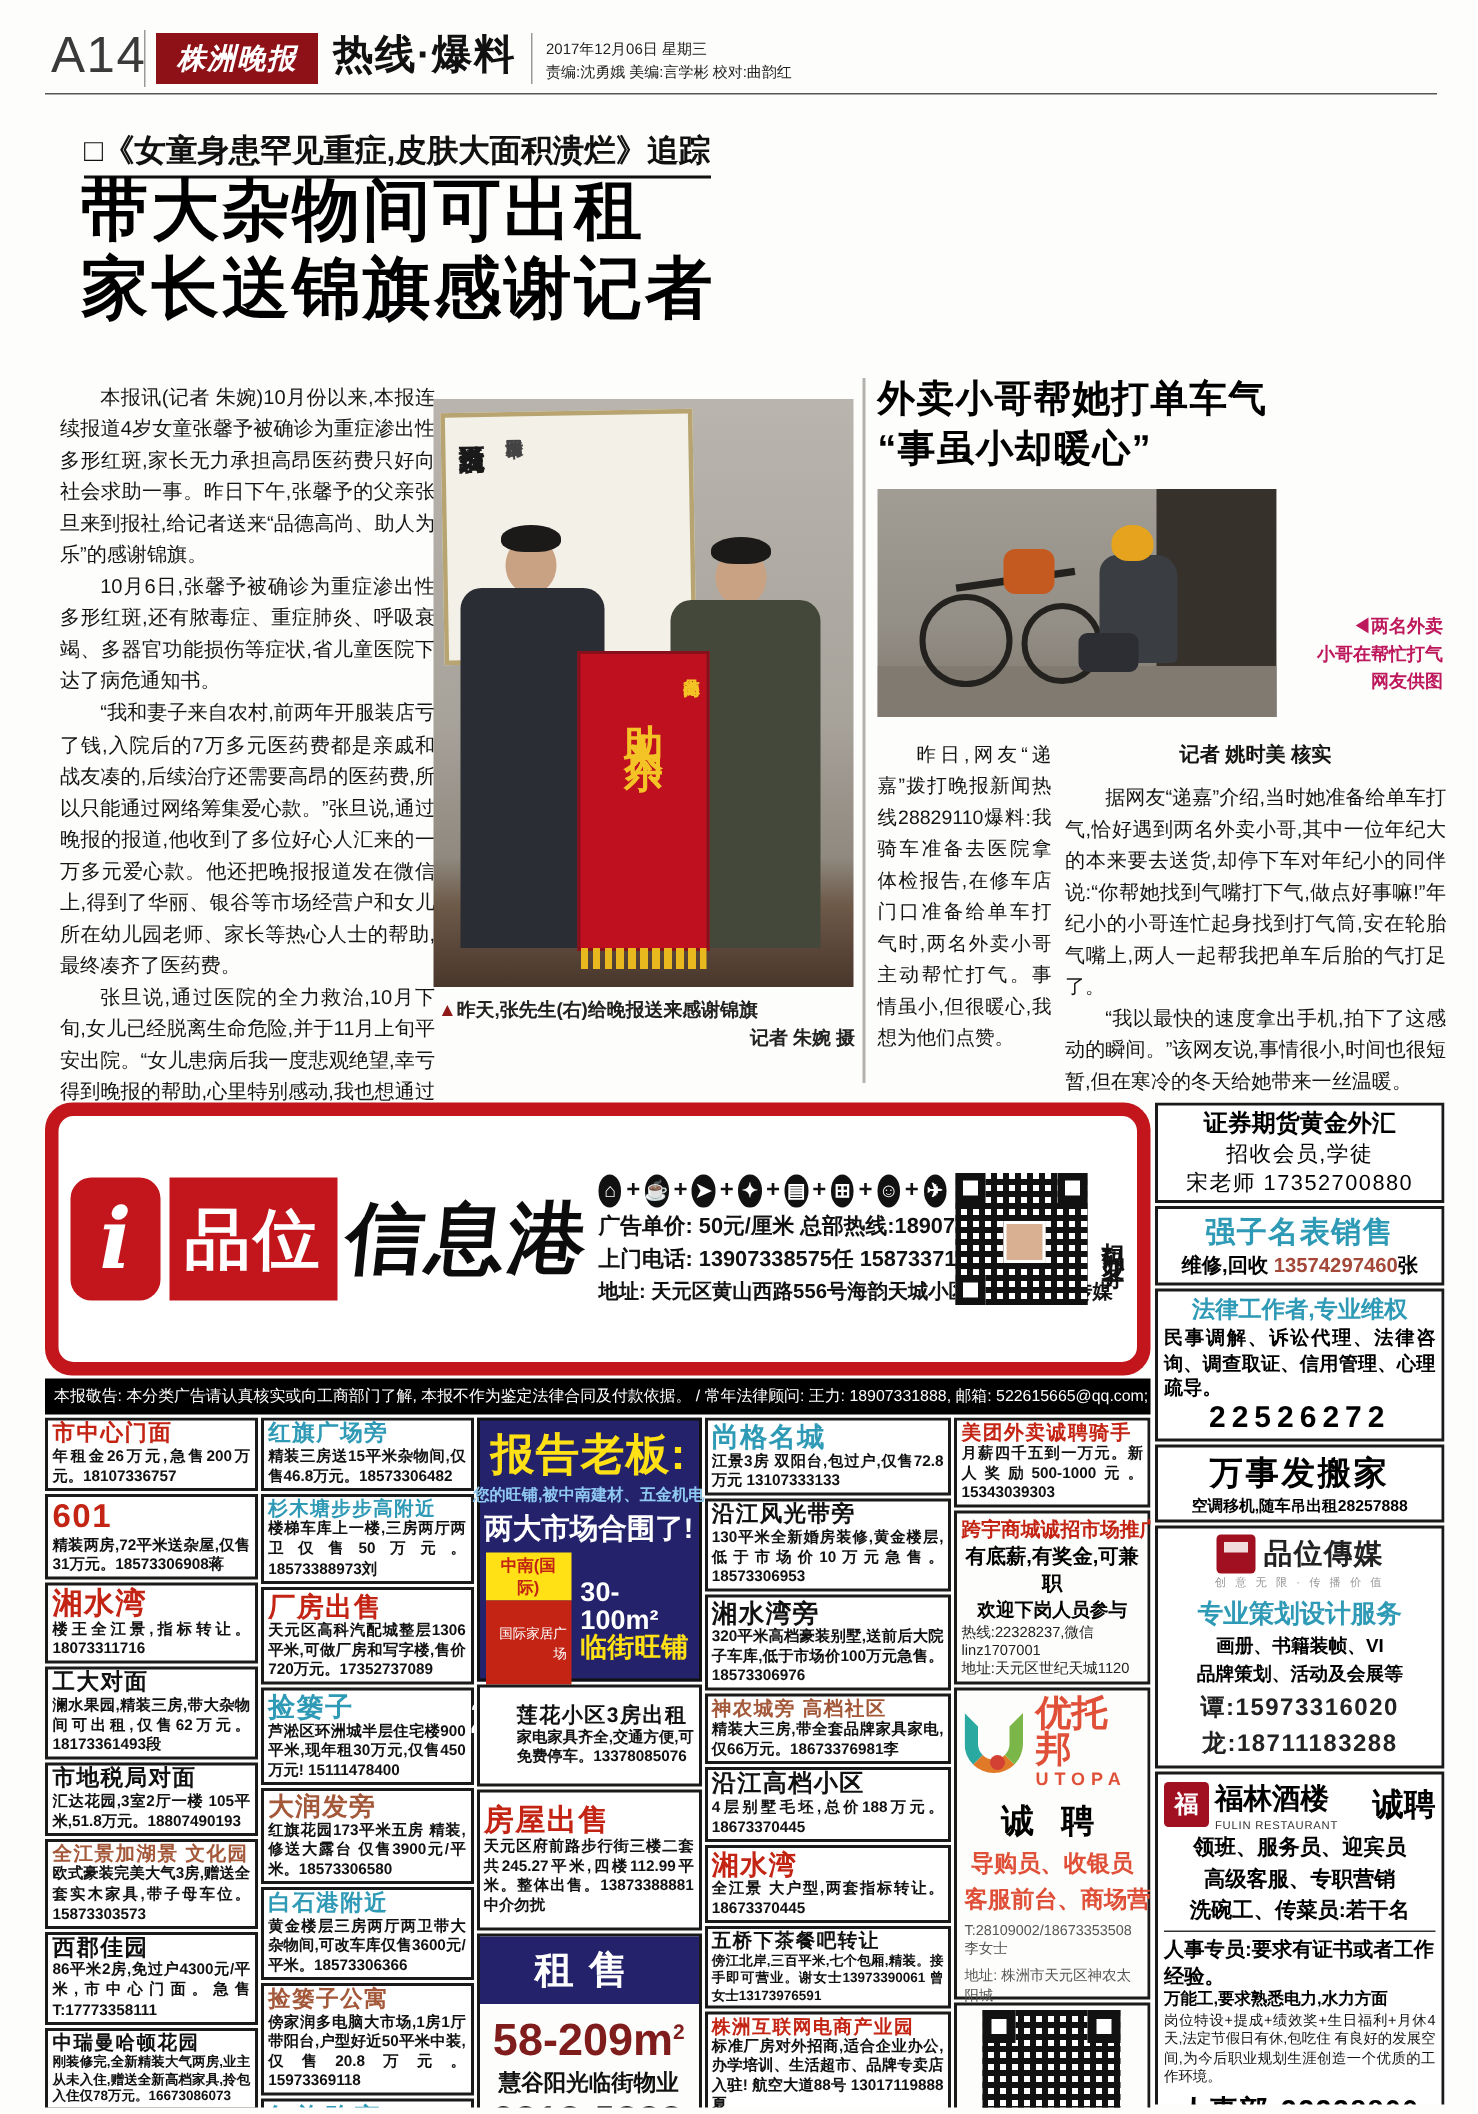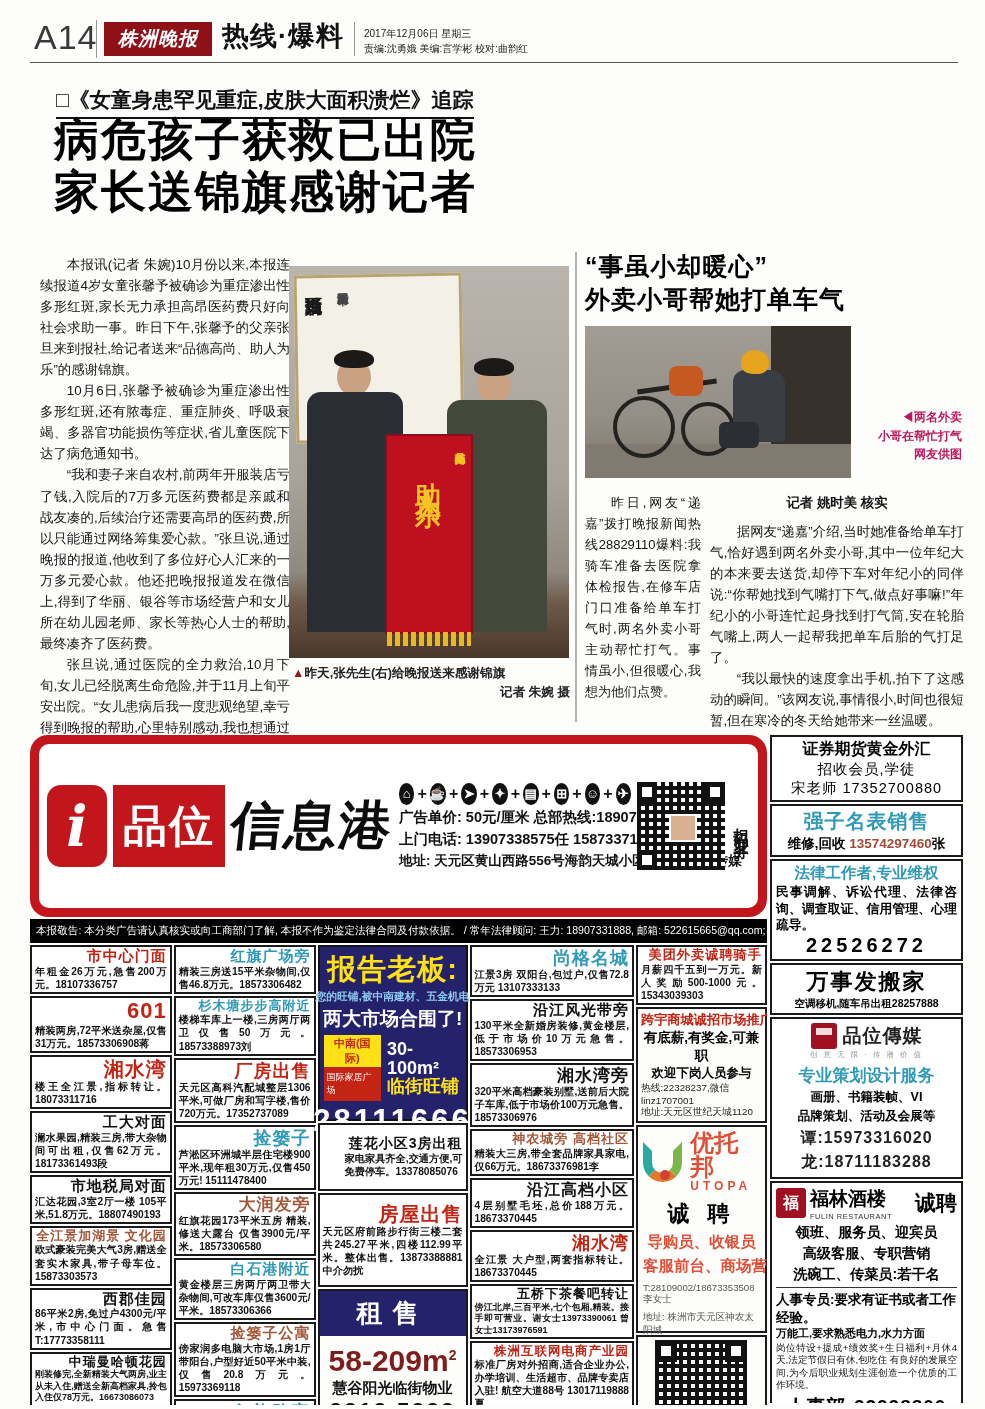--- a/index.html
+++ b/index.html
@@ -78,34 +78,34 @@
 
   
   .notice{left:30px;top:919px;width:737px;height:24px;background:#000;color:#fff;font-size:10.6px;
     display:flex;align-items:center;padding:0 6px;box-sizing:border-box;white-space:nowrap;overflow:hidden;}
 
   
   .clsf{left:30px;top:945px;width:737px;height:460px;display:flex;gap:2px;overflow:hidden;}
   .ccol{display:flex;flex-direction:column;gap:2px;}
   .c1,.c2,.c3{width:150px;} .c4{width:174px;} .c5{width:131px;}
   .ad{border:2px solid #1a1a1a;background:#fff;padding:1px 3px;flex:1 1 auto;display:flex;flex-direction:column;justify-content:center;}
-  .at{font-weight:900;text-align:right;font-size:15px;line-height:1.12;letter-spacing:1px;}
+  .at{font-weight:900;text-align:left;font-size:15px;line-height:1.12;letter-spacing:1px;}
   .ab{font-size:10.2px;line-height:1.28;color:#111;text-align:justify;font-weight:600;}
   [data-style="red"]{color:#c32414;} [data-style="cyan"]{color:#2f9ab5;}
   [data-style="brown"]{color:#a4583a;} [data-style="black"]{color:#111;}
 
   
   .boss{height:176px;background:#23226b;border:2px solid #111;color:#fff;display:flex;flex-direction:column;
     align-items:center;padding:3px 4px;box-sizing:border-box;flex:0 0 auto;}
   .boss .t1{color:#ffe115;font-size:29px;font-weight:900;letter-spacing:1px;}
   .boss .t2{color:#8fc8f0;font-size:10.8px;font-weight:700;white-space:nowrap;}
   .boss .t3{color:#fff;font-size:19px;font-weight:900;margin-top:2px;white-space:nowrap;}
   .bossrow{display:flex;gap:6px;align-items:center;margin-top:3px;}
   .blg1{background:#ffe115;color:#c32414;font-size:11px;font-weight:900;padding:1px 4px;text-align:center;}
-  .blg2{background:#c32414;color:#fff;font-size:9px;padding:4px 3px;text-align:left;}
+  .blg2{background:#c32414;color:#fff;font-size:9px;padding:16px 3px;text-align:right;}
   .bsz{color:#fff;font-size:18px;font-weight:900;line-height:1.05;}
   .bsz .yel{color:#ffe115;}
   .boss .ph{font-size:31px;font-weight:900;letter-spacing:3px;margin-top:2px;}
   .zushou{height:142px;border:2px solid #1a1a1a;display:flex;flex-direction:column;flex:0 0 auto;}
   .zsbar{background:#23226b;color:#fff;font-size:26px;font-weight:900;text-align:center;letter-spacing:10px;padding:5px 0;}
   .zsbody{flex:1;display:flex;flex-direction:column;align-items:center;justify-content:center;gap:1px;}
   .zsize{color:#7f1d1d;font-size:30px;font-weight:900;}
   .zsize sup{font-size:14px;}
   .zname{font-size:15px;font-weight:700;color:#111;}
   .zphone{font-size:23px;font-weight:800;color:#111;letter-spacing:2px;}
@@ -177,21 +177,21 @@
   <div class="abs section">热线·爆料</div>
   <div class="abs hdiv" style="left:354px;top:22px;height:34px;"></div>
   <div class="abs dateblk">
     <div>2017年12月06日 星期三</div>
     <div>责编:沈勇娥 美编:言学彬 校对:曲韵红</div>
   </div>
   <div class="abs toprule"></div>
 
   <div class="abs tracking">□《女童身患罕见重症,皮肤大面积溃烂》追踪</div>
   <div class="abs mtitle">
-    <div>病危孩子获救已出院</div>
+    <div>带大杂物间可出租</div>
     <div>家长送锦旗感谢记者</div>
   </div>
 
   <div class="abs mbody">
     <p>本报讯(记者 朱婉)10月份以来,本报连续报道4岁女童张馨予被确诊为重症渗出性多形红斑,家长无力承担高昂医药费只好向社会求助一事。昨日下午,张馨予的父亲张旦来到报社,给记者送来“品德高尚、助人为乐”的感谢锦旗。</p>
     <p>10月6日,张馨予被确诊为重症渗出性多形红斑,还有脓毒症、重症肺炎、呼吸衰竭、多器官功能损伤等症状,省儿童医院下达了病危通知书。</p>
     <p>“我和妻子来自农村,前两年开服装店亏了钱,入院后的7万多元医药费都是亲戚和战友凑的,后续治疗还需要高昂的医药费,所以只能通过网络筹集爱心款。”张旦说,通过晚报的报道,他收到了多位好心人汇来的一万多元爱心款。他还把晚报报道发在微信上,得到了华丽、银谷等市场经营户和女儿所在幼儿园老师、家长等热心人士的帮助,最终凑齐了医药费。</p>
     <p>张旦说,通过医院的全力救治,10月下旬,女儿已经脱离生命危险,并于11月上旬平安出院。“女儿患病后我一度悲观绝望,幸亏得到晚报的帮助,心里特别感动,我也想通过晚报再次向那些好心人表示感谢,因为有他们的爱心援助,我们一家才渡过难关。”</p>
   </div>
 
@@ -216,22 +216,22 @@
     </div>
   </div>
   <div class="abs mcap">
     <div><span class="tri">▲</span><span>昨天,张先生(右)给晚报送来感谢锦旗</span></div>
     <div class="credit">记者 朱婉 摄</div>
   </div>
 
   <div class="abs vdiv"></div>
 
   <div class="abs stitle">
+    <div>外卖小哥帮她打单车气</div>
     <div>“事虽小却暖心”</div>
-    <div>外卖小哥帮她打单车气</div>
   </div>
   <div class="abs photo2">
     <div class="abs" style="left:186px;top:0;width:80px;height:152px;background:#36312b;"></div>
     <div class="abs" style="left:0;top:118px;width:266px;height:34px;background:#807a70;"></div>
     <div class="abs" style="left:28px;top:70px;width:54px;height:54px;border:4px solid #23221f;border-radius:50%;background:rgba(0,0,0,0);"></div>
     <div class="abs" style="left:96px;top:76px;width:46px;height:46px;border:4px solid #23221f;border-radius:50%;background:rgba(0,0,0,0);"></div>
     <div class="abs" style="left:52px;top:58px;width:80px;height:5px;background:#23221f;transform:rotate(-8deg);"></div>
     <div class="abs" style="left:84px;top:40px;width:34px;height:30px;background:#c55a20;border-radius:8px;"></div>
     <div class="abs" style="left:148px;top:44px;width:52px;height:72px;background:#3a3d42;border-radius:12px 14px 4px 4px;"></div>
     <div class="abs" style="left:156px;top:24px;width:28px;height:24px;background:#e5a31e;border-radius:50% 50% 40% 40%;"></div>

